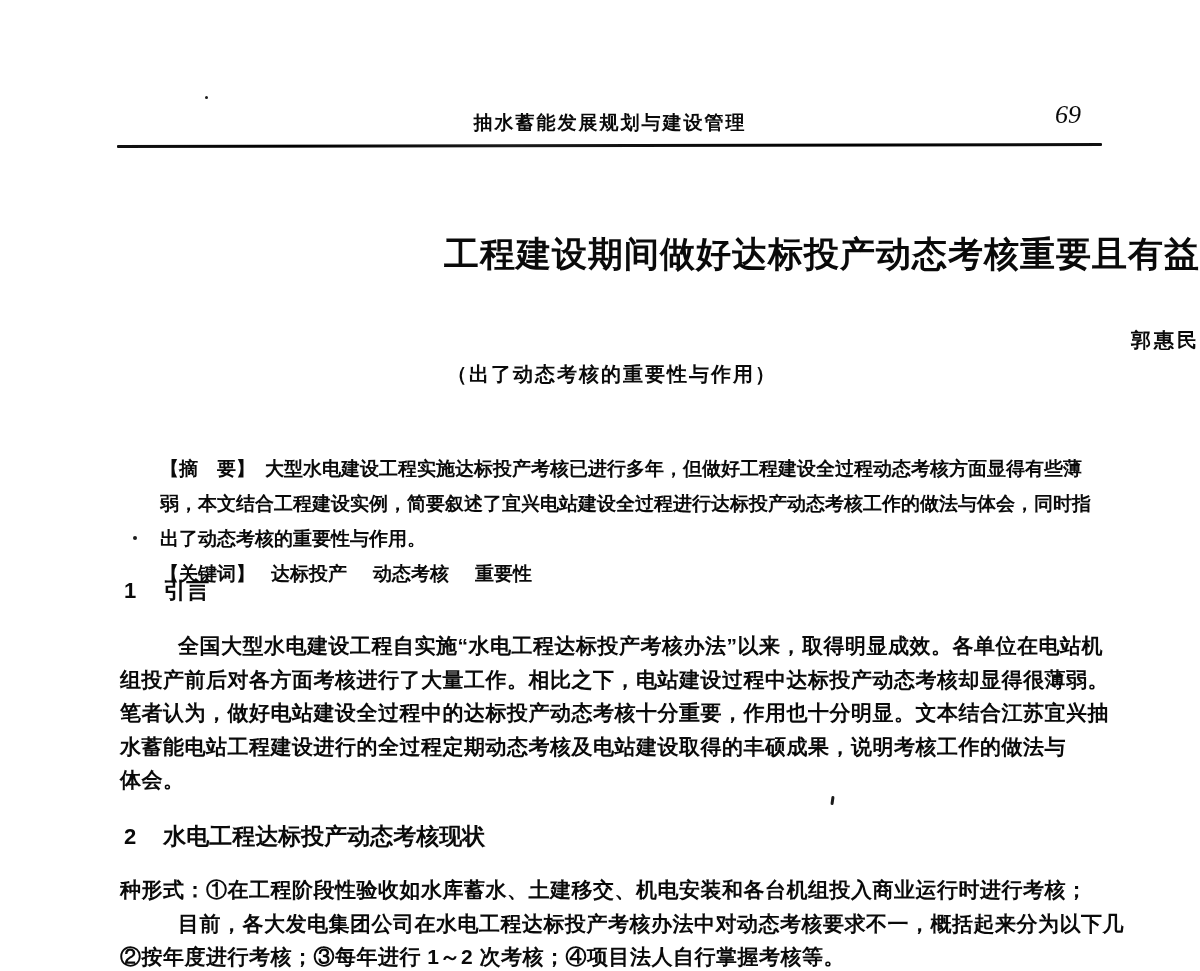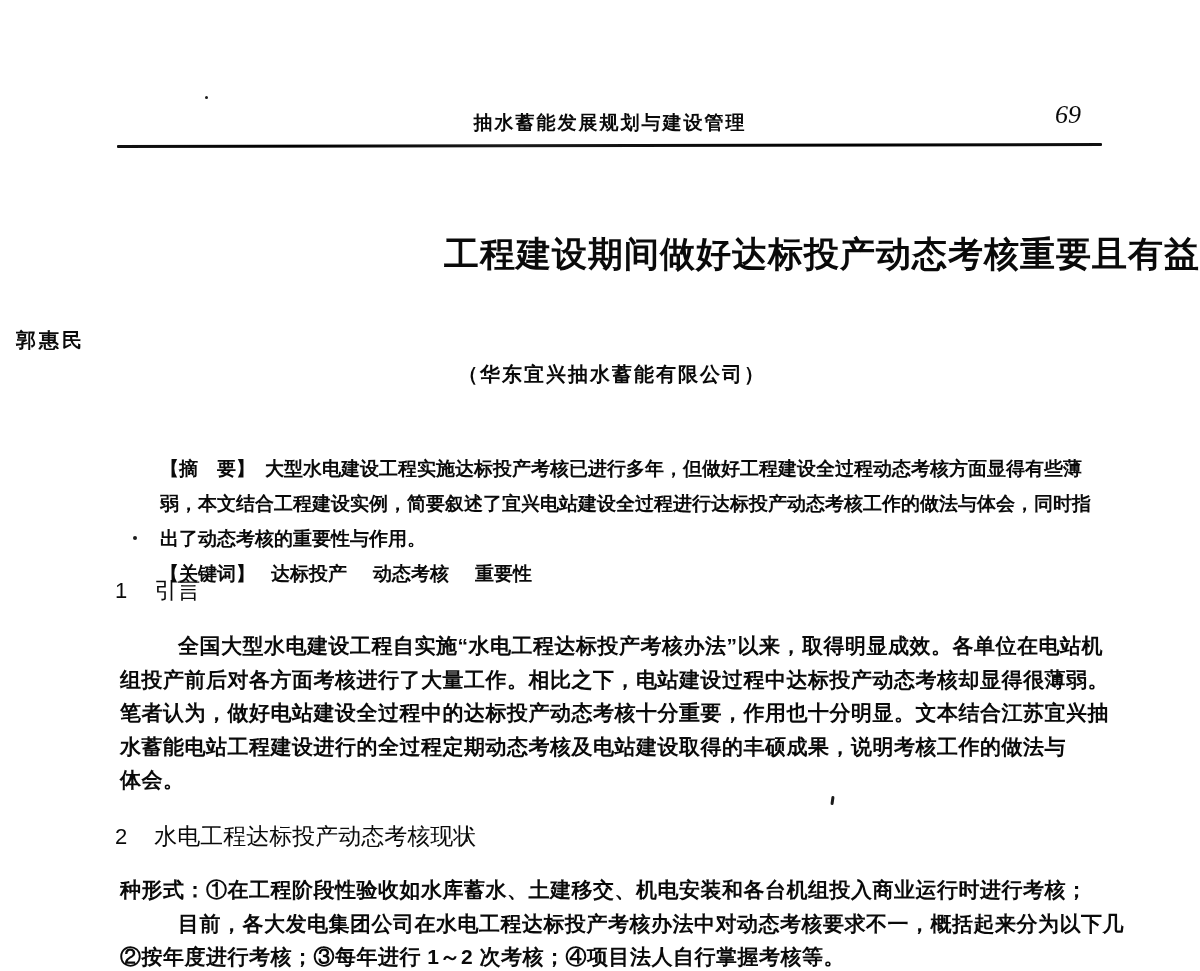--- a/index.html
+++ b/index.html
@@ -31,41 +31,41 @@
     border-radius:1px;
   }
   
   .article-title{
     position:absolute;top:231px;left:0;right:0;
     text-align:center;padding-left:36px;
     font-size:35px;font-weight:bold;letter-spacing:1px;
   }
   .author{
     position:absolute;top:327px;left:0;right:0;
-    text-align:left;padding-left:16px;
+    text-align:right;padding-left:16px;
     font-size:20px;font-weight:bold;letter-spacing:3px;
   }
   .affiliation{
     position:absolute;top:361px;left:0;right:0;
     text-align:center;padding-left:24px;
     font-size:20px;font-weight:bold;letter-spacing:2px;
   }
   
   .abstract-block{
     position:absolute;top:427px;left:160px;width:952px;
     font-size:19px;font-weight:bold;line-height:35px;margin-top:24px;
   }
   .ab-label{margin-right:10px;}
   .kw-label{margin-right:16px;}
   .kw-term{margin-right:26px;}
   .kw-term:last-child{margin-right:0;}
   
   .section-heading{
-    position:absolute;left:115px;
-    font-size:23px;font-weight:normal;
+    position:absolute;left:124px;
+    font-size:23px;font-weight:bold;
   }
   .section-heading .sec-num{margin-right:27px;font-size:22px;}
   .sec1{top:575px;}
   .sec2{top:821px;}
   .body-para{
     position:absolute;left:120px;width:1008px;
     font-size:21px;font-weight:600;line-height:33.5px;
     letter-spacing:0.5px;
   }
   .para1{top:629px;}
@@ -83,21 +83,21 @@
 <body>
 
 <div class="page">
 
   <div class="running-head">抽水蓄能发展规划与建设管理</div>
   <div class="page-number">69</div>
   <div class="head-rule"></div>
 
   <h1 class="article-title" style="margin:0;text-align:right;">工程建设期间做好达标投产动态考核重要且有益</h1>
   <div class="author">郭惠民</div>
-  <div class="affiliation">（华东宜兴抽水蓄能有限公司）</div>
+  <div class="affiliation">（出了动态考核的重要性与作用）</div>
 
   <div class="abstract-block">
     <div class="ab-line">
       <span class="ab-label">【摘　要】</span><span>大型水电建设工程实施达标投产考核已进行多年，但做好工程建设全过程动态考核方面显得有些薄</span>
     </div>
     <div class="ab-line">弱，本文结合工程建设实例，简要叙述了宜兴电站建设全过程进行达标投产动态考核工作的做法与体会，同时指</div>
     <div class="ab-line">出了动态考核的重要性与作用。</div>
     <div class="kw-line">
       <span class="kw-label">【关键词】</span><span class="kw-term">达标投产</span><span class="kw-term">动态考核</span><span class="kw-term">重要性</span>
     </div>

